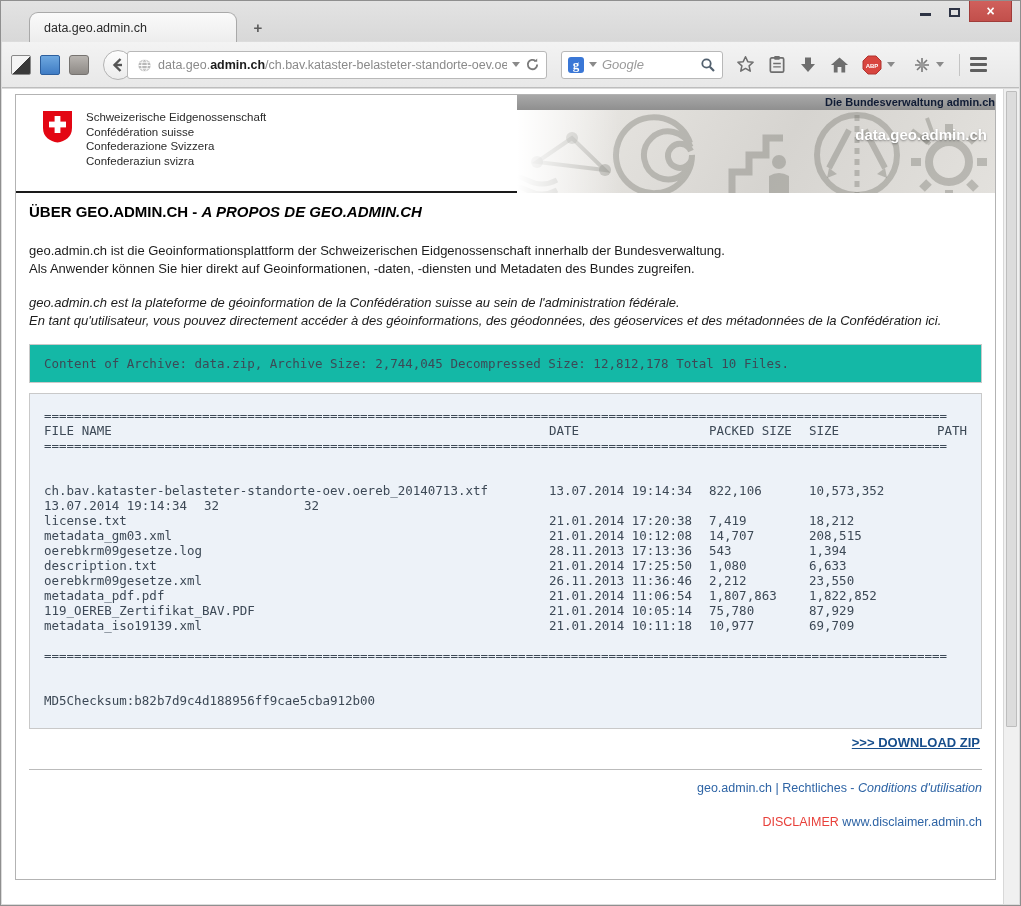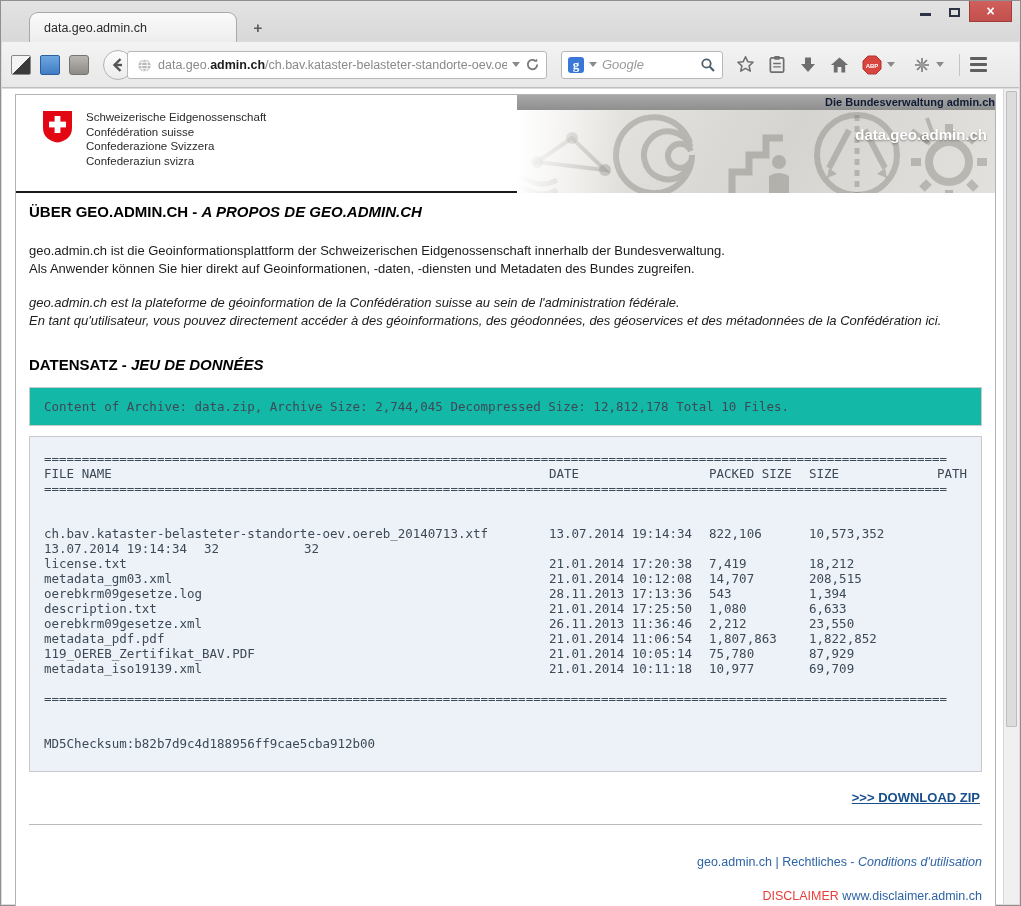--- a/index.html
+++ b/index.html
@@ -85,25 +85,25 @@
   .mono { font-family:"DejaVu Sans Mono", monospace; font-size:12.5px; line-height:15px; color:#3d4956; }
   .summary-box { margin-top:14px; border:1px solid #c9c9c9; background:#14b8a6; padding:11px 14px;
                  white-space:pre; overflow:hidden; }
   .archive-box { margin-top:10px; border:1px solid #c9c9c9; background:#edf2f8; padding:14px 14px 20px; }
   .arc-sep { white-space:nowrap; overflow:hidden; }
   .frow { display:flex; white-space:pre; }
   .c-name { width:505px; } .c-date { width:160px; } .c-packed { width:100px; }
   .c-size { width:112px; } .c-path { flex:1; text-align:right; }
   .blank15 { height:15px; } .blank30 { height:30px; }
 
-  .dl-row { margin-top:16px; text-align:right; padding-right:2px; }
+  .dl-row { margin-top:4px; text-align:right; padding-right:2px; }
   .dl-link { font-size:13px; font-weight:bold; color:#174e8c; text-decoration:underline; cursor:pointer; }
   .foot-rule { border:none; border-top:1px solid #bbb; margin-top:18px; }
   .foot-line { text-align:right; font-size:12.5px; color:#2e64a5; }
-  .foot-line.l1 { margin-top:30px; }
+  .foot-line.l1 { margin-top:11px; }
   .foot-line.l2 { margin-top:20px; }
   .foot-line a { color:#2e64a5; text-decoration:none; cursor:pointer; }
   .it { font-style:italic; }
   .red { color:#e8403a; }
   svg { display:block; }
 </style>
 </head>
 <body>
 
 <div class="window">
@@ -261,21 +261,20 @@
         <div class="para">
           <div>geo.admin.ch ist die Geoinformationsplattform der Schweizerischen Eidgenossenschaft innerhalb der Bundesverwaltung.</div>
           <div>Als Anwender können Sie hier direkt auf Geoinformationen, -daten, -diensten und Metadaten des Bundes zugreifen.</div>
         </div>
 
         <div class="para fr">
           <div>geo.admin.ch est la plateforme de géoinformation de la Confédération suisse au sein de l'administration fédérale.</div>
           <div>En tant qu'utilisateur, vous pouvez directement accéder à des géoinformations, des géodonnées, des géoservices et des métadonnées de la Confédération ici.</div>
         </div>
 
-        <div class="sec-head second"><span>DATENSATZ - </span><span class="it">JEU DE DONNÉES</span></div>
 
         <div class="summary-box mono">Content of Archive: data.zip, Archive Size: 2,744,045 Decompressed Size: 12,812,178 Total 10 Files.</div>
 
         <div class="archive-box mono">
           <div class="arc-sep">========================================================================================================================</div>
           <div class="frow">
             <span class="c-name">FILE NAME</span>
             <span class="c-date">DATE</span>
             <span class="c-packed">PACKED SIZE</span>
             <span class="c-size">SIZE</span>

